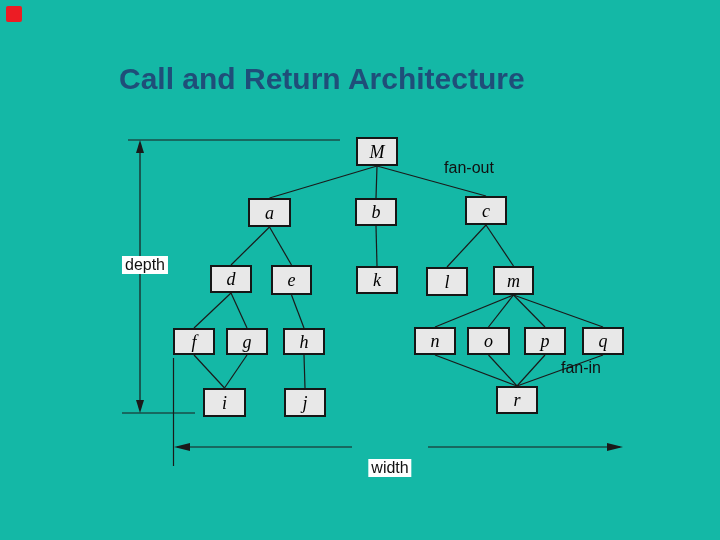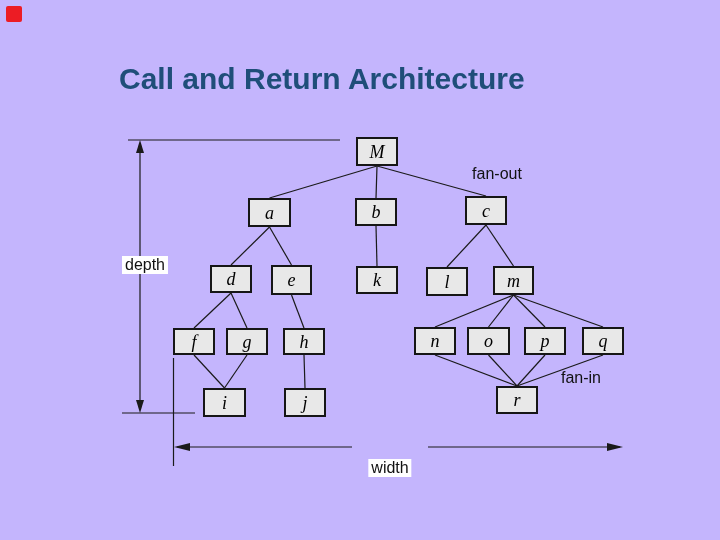--- a/index.html
+++ b/index.html
@@ -14,21 +14,21 @@
         display:flex;align-items:center;justify-content:center;}
   .node-label{font-family:"Liberation Serif",serif;font-style:italic;font-size:18px;
               color:#000;line-height:1;}
   .dlabel{position:absolute;transform:translate(-50%,-50%);font-size:16px;color:#111;
           white-space:nowrap;z-index:3;}
   .dlabel.bg{background:#fff;padding:0 3px;}
 </style>
 </head>
 <body>
 
-<div class="slide" style="background: #c4b5fd;">
+<div class="slide" style="background: #14b8a6;">
   <div class="corner-marker" style="background: rgb(236, 28, 36);"></div>
   <div class="title" style="color: rgb(31, 78, 121);">Call and Return Architecture</div>
   <svg class="connector-layer" viewBox="0 0 720 540" xmlns="http://www.w3.org/2000/svg">
       <line x1="377" y1="166" x2="269.5" y2="198" stroke="#1a1a1a" stroke-width="1.2"></line>
       <line x1="377" y1="166" x2="376" y2="198" stroke="#1a1a1a" stroke-width="1.2"></line>
       <line x1="377" y1="166" x2="486" y2="196" stroke="#1a1a1a" stroke-width="1.2"></line>
       <line x1="269.5" y1="227" x2="231" y2="265" stroke="#1a1a1a" stroke-width="1.2"></line>
       <line x1="269.5" y1="227" x2="291.5" y2="265" stroke="#1a1a1a" stroke-width="1.2"></line>
       <line x1="376" y1="226" x2="377" y2="266" stroke="#1a1a1a" stroke-width="1.2"></line>
       <line x1="486" y1="225" x2="447" y2="267" stroke="#1a1a1a" stroke-width="1.2"></line>
@@ -109,18 +109,18 @@
       </div>
       <div class="node" style="left: 203px; top: 388px; width: 43px; height: 29px; background: rgb(232, 232, 232); border-color: rgb(22, 22, 22);">
         <span class="node-label">i</span>
       </div>
       <div class="node" style="left: 284px; top: 388px; width: 42px; height: 29px; background: rgb(232, 232, 232); border-color: rgb(22, 22, 22);">
         <span class="node-label">j</span>
       </div>
       <div class="node" style="left: 496px; top: 386px; width: 42px; height: 28px; background: rgb(232, 232, 232); border-color: rgb(22, 22, 22);">
         <span class="node-label">r</span>
       </div>
-      <div class="dlabel" style="left: 469px; top: 174px; margin-left: 28px;">fan-out</div>
+      <div class="dlabel" style="left: 469px; top: 168px;">fan-out</div>
       <div class="dlabel bg" style="left: 145px; top: 265px;">depth</div>
-      <div class="dlabel" style="left: 581px; top: 378px;">fan-in</div>
+      <div class="dlabel" style="left: 581px; top: 368px;">fan-in</div>
       <div class="dlabel bg" style="left: 390px; top: 448px; margin-top: 20px;">width</div>
     </div>
 </div>
 
 </body></html>

